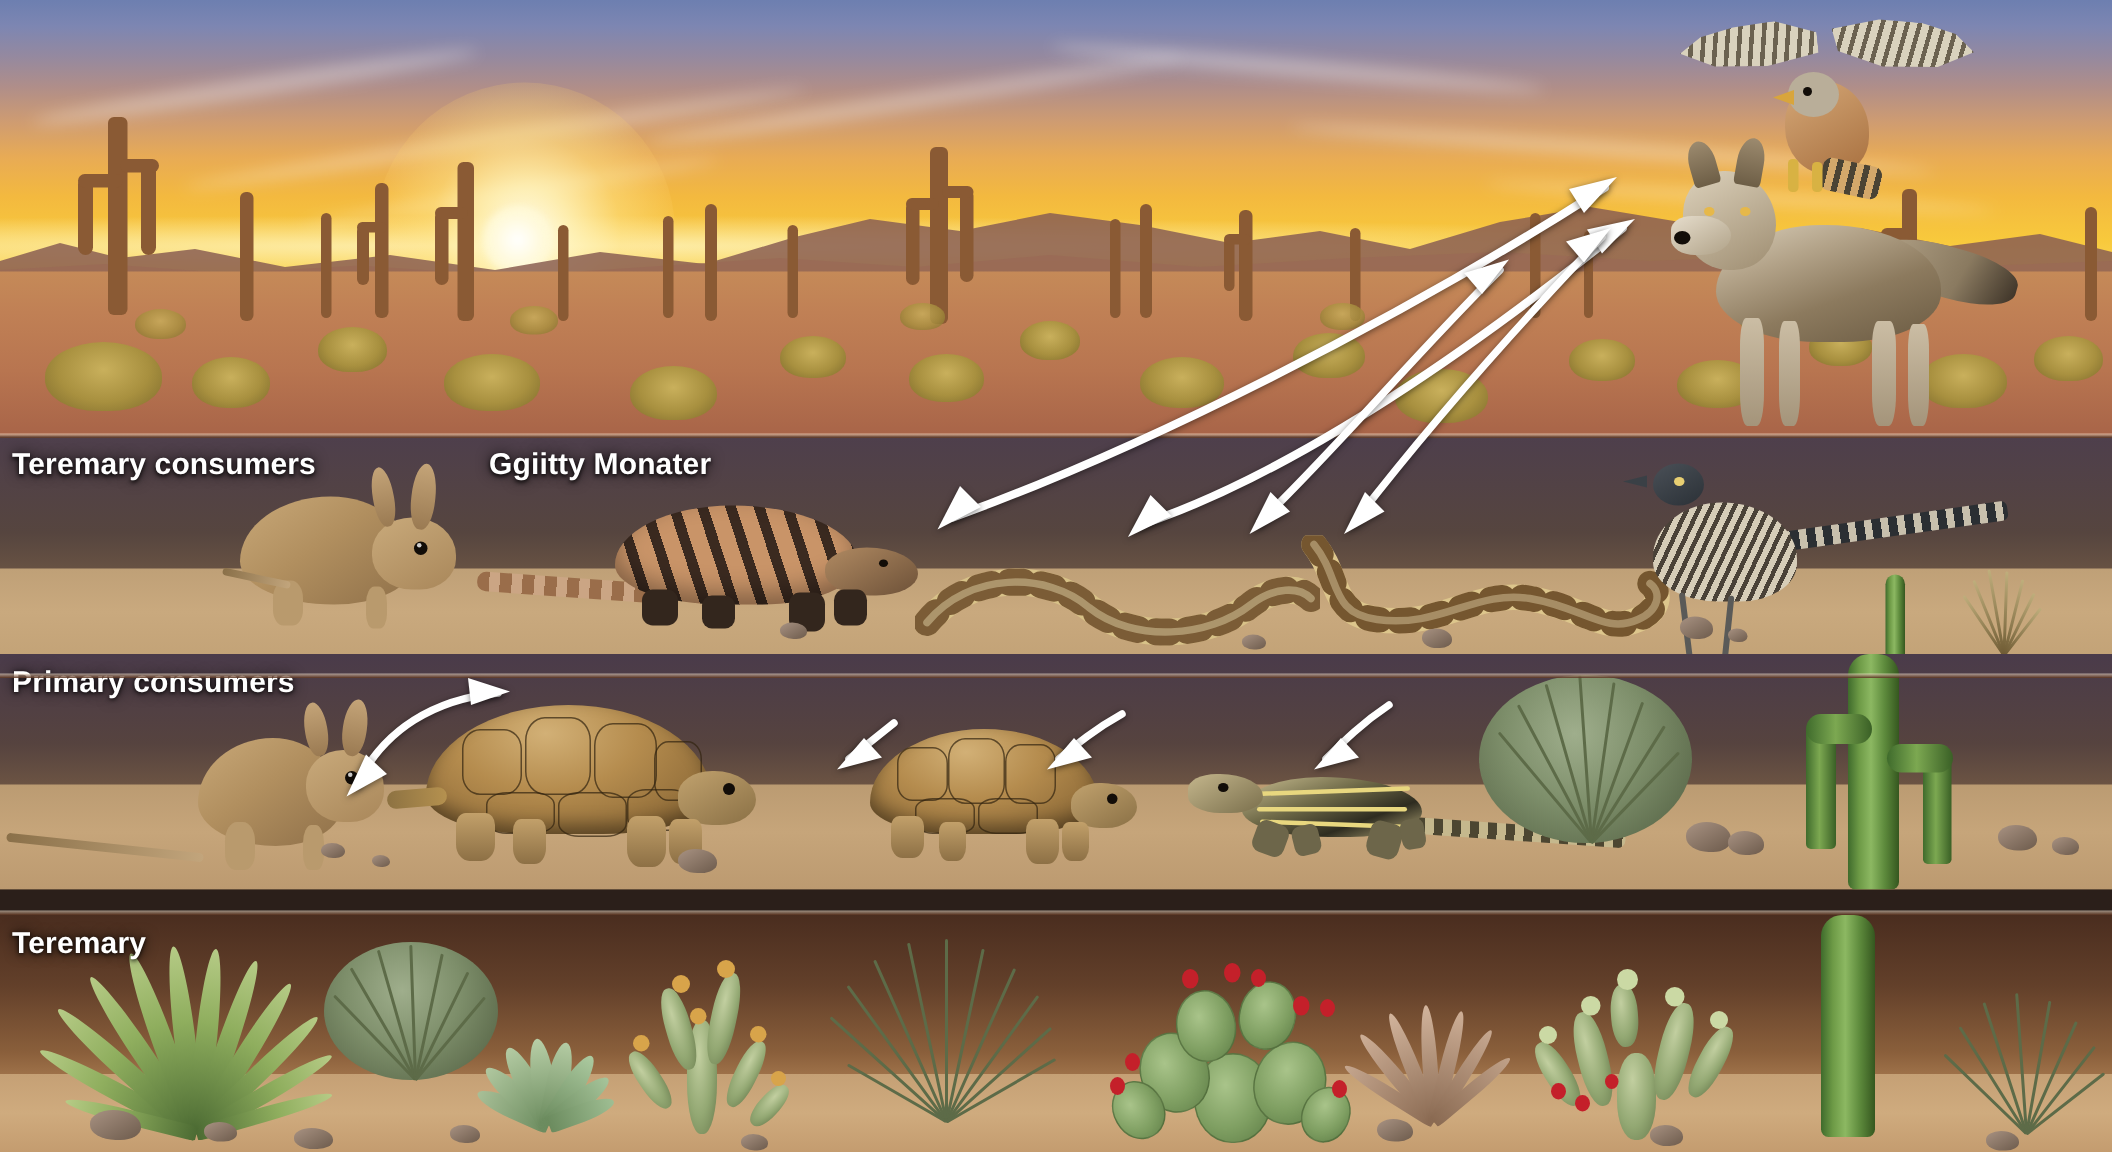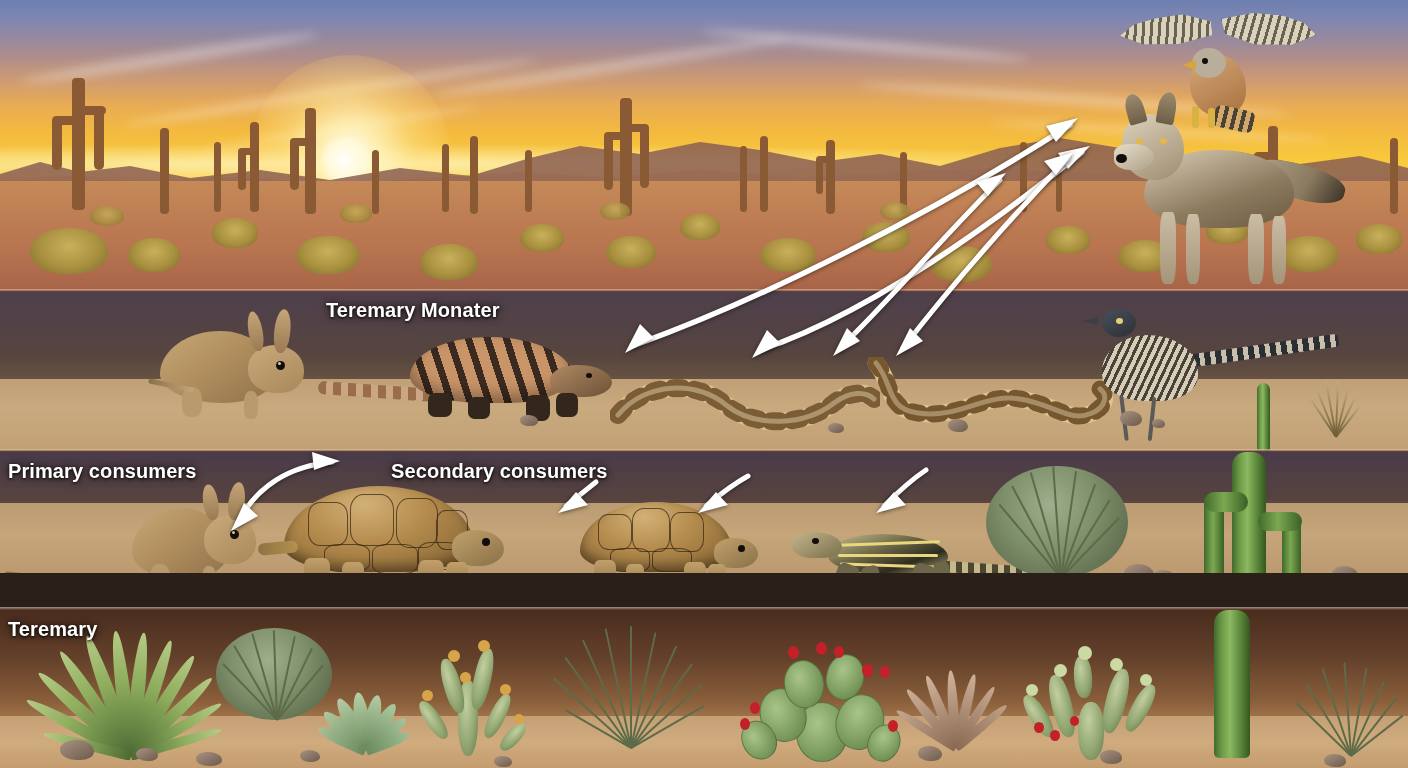--- a/index.html
+++ b/index.html
@@ -44,21 +44,21 @@
 
   
   .strip{position:absolute;left:0;width:1408px;}
   .strip .backdrop{position:absolute;inset:0;}
   .strip .floor{position:absolute;left:0;bottom:0;width:1408px;}
 
   #band-tertiary{top:291px;height:160px;}
   #band-tertiary .backdrop{background:linear-gradient(to bottom,#4e3f4c 0%,#56453f 40%,#7a6047 72%,#9b7a55 100%);}
   #band-tertiary .floor{height:72px;background:linear-gradient(to bottom,#bfa077 0%,#c9a97e 40%,#c0a074 100%);}
 
-  #band-secondary{top:452px;height:121px;}
+  #band-secondary{top:436px;height:157px;}
   #band-secondary .backdrop{background:linear-gradient(to bottom,#4a3b4a 0%,#56433f 38%,#7d6146 70%,#a07d57 100%);}
   #band-secondary .floor{height:70px;background:linear-gradient(to bottom,#bb9b72 0%,#c6a57a 45%,#bc9a70 100%);}
 
   #band-producers{top:610px;height:158px;}
   #band-producers .backdrop{background:linear-gradient(to bottom,#4a2d1f 0%,#63402a 30%,#8a5f3b 58%,#b98a5c 80%,#cda477 100%);}
   #band-producers .floor{height:52px;background:linear-gradient(to bottom,#c5a075 0%,#cfab7e 50%,#c49c6f 100%);}
 
   .divider{position:absolute;left:0;width:1408px;height:3px;
     background:linear-gradient(to bottom,rgba(255,240,220,.55),rgba(90,50,30,.9));z-index:45;}
 
@@ -296,21 +296,22 @@
       <div style="position:absolute;left:90px;top:98px;width:7px;height:20px;background:#d8b243;border-radius:3px;"></div>
     </div>
   </div>
 
   <div class="divider" style="top:289px;"></div>
 
   <div class="band strip" id="band-tertiary">
     <div class="backdrop"></div>
     <div class="floor"></div>
 
-    <div class="band-label mid">Teremary Monater</div>
+    <div class="band-label">Teremary consumers</div>
+    <div class="band-label mid">Ggiitty Monater</div>
 
     <div class="org" style="left:148px;top:18px;width:190px;height:118px;">
       <div class="rabbit-body" style="left:12px;top:22px;width:116px;height:72px;"></div>
       <div class="rabbit-head" style="left:100px;top:36px;width:56px;height:48px;"></div>
       <div class="rabbit-ear" style="left:104px;top:2px;width:14px;height:40px;transform:rotate(-10deg);"></div>
       <div class="rabbit-ear" style="left:124px;top:0px;width:16px;height:44px;transform:rotate(6deg);"></div>
       <div class="eye" style="left:128px;top:52px;width:9px;height:9px;"></div>
       <div class="eye-hl" style="left:130px;top:53px;width:3px;height:3px;"></div>
       <div class="rabbit-leg" style="left:34px;top:78px;width:20px;height:30px;"></div>
       <div class="rabbit-leg" style="left:96px;top:82px;width:14px;height:28px;"></div>
@@ -369,21 +370,20 @@
     <div class="rock" style="left:520px;top:124px;width:18px;height:11px;"></div>
   </div>
 
   <div class="divider" style="top:449px;"></div>
 
   <div class="band strip" id="band-secondary">
     <div class="backdrop"></div>
     <div class="floor"></div>
 
     <div class="band-label">Primary consumers</div>
-    <div class="band-label mid2">Secondary consumers</div>
 
     <div class="org" style="left:110px;top:30px;width:180px;height:125px;">
       <div class="rabbit-body" style="left:22px;top:26px;width:96px;height:72px;"></div>
       <div class="rabbit-head" style="left:94px;top:34px;width:52px;height:48px;"></div>
       <div class="rabbit-ear" style="left:96px;top:2px;width:15px;height:36px;transform:rotate(-9deg);"></div>
       <div class="rabbit-ear" style="left:116px;top:0px;width:16px;height:38px;transform:rotate(8deg);"></div>
       <div class="eye" style="left:120px;top:48px;width:9px;height:9px;"></div>
       <div class="eye-hl" style="left:122px;top:49px;width:3px;height:3px;"></div>
       <div class="rabbit-leg" style="left:40px;top:82px;width:20px;height:32px;"></div>
       <div class="rabbit-leg" style="left:92px;top:84px;width:14px;height:30px;"></div>

